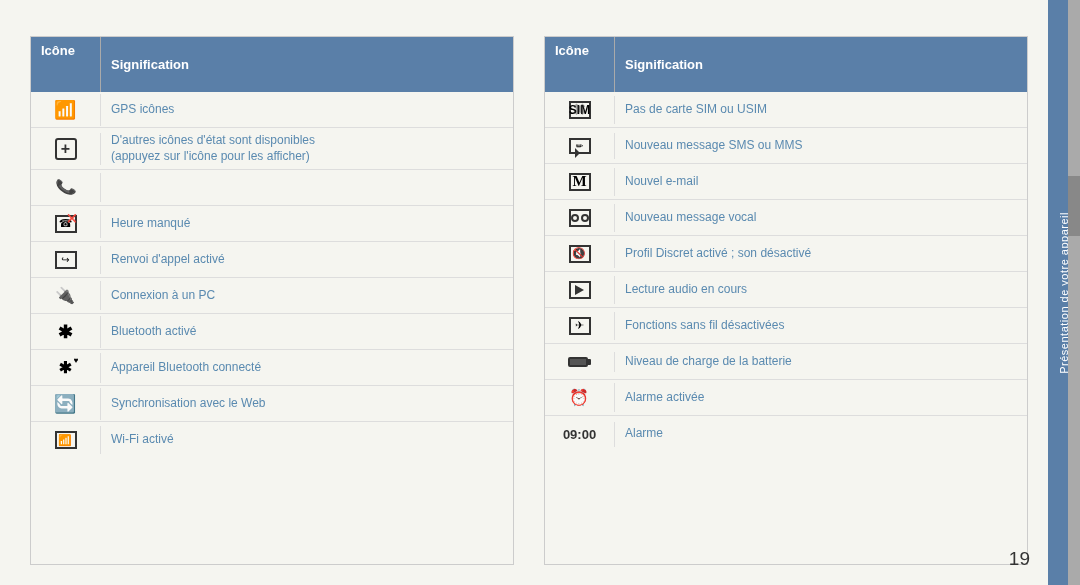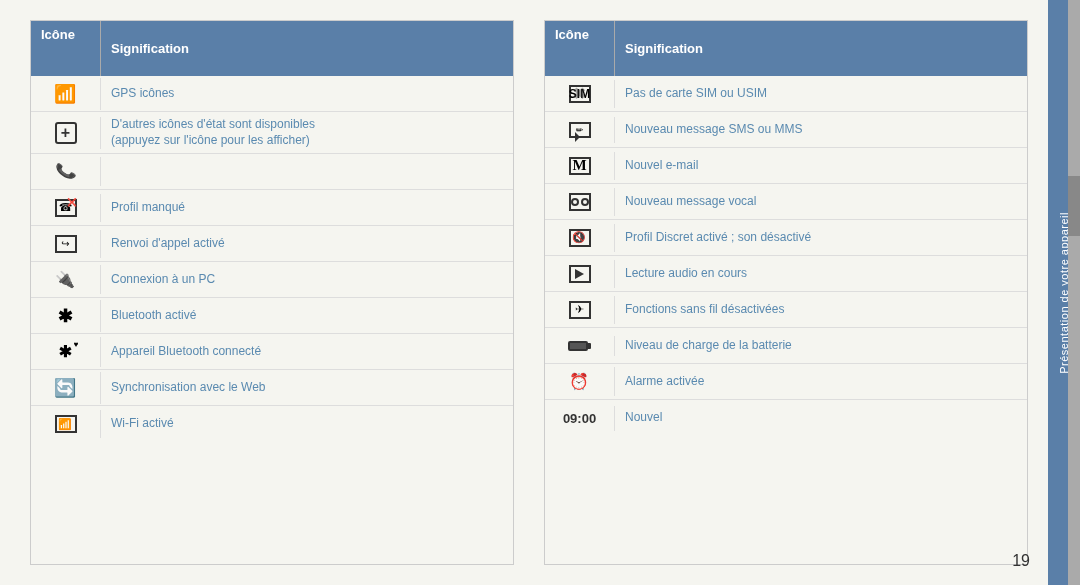--- a/index.html
+++ b/index.html
@@ -11,20 +11,21 @@
       display: flex;
       overflow: hidden;
       position: relative;
     }
 
     .main-content {
       flex: 1;
       display: flex;
       padding: 20px 20px 20px 30px;
       gap: 30px;
+      margin-top: 16px;
     }
 
     .table-container {
       flex: 1;
       border: 1px solid #ccc;
       overflow: hidden;
     }
 
     .table-header {
       display: flex;
@@ -115,21 +116,21 @@
       background: #888;
       position: absolute;
       top: 30%;
     }
 
     
     .page-number {
       position: absolute;
       bottom: 15px;
       right: 50px;
-      font-size: 16px;
+      font-size: 19px;
       color: #333;
     }
 
     .icon-sim-box {
       width: 22px;
       height: 18px;
       border: 2px solid #333;
       display: flex;
       align-items: center;
       justify-content: center;
@@ -281,21 +282,21 @@
       </div>
     </div>
 
     <div class="table-row">
       <div class="cell-icon">
         <div style="width:22px;height:18px;border:2px solid #333;display:flex;align-items:center;justify-content:center;font-size:9px;position:relative;">
           <span style="font-size:11px;">☎</span>
           <span style="position:absolute;top:-3px;right:-3px;font-size:8px;color:#333;">❌</span>
         </div>
       </div>
-      <div class="cell-text">Profil manqué</div>
+      <div class="cell-text">Heure manqué</div>
     </div>
 
     <div class="table-row">
       <div class="cell-icon">
         <div style="width:22px;height:18px;border:2px solid #333;display:flex;align-items:center;justify-content:center;">
           <span style="font-size:10px;">↪</span>
         </div>
       </div>
       <div class="cell-text">Renvoi d'appel activé</div>
     </div>
@@ -424,21 +425,21 @@
       <div class="cell-icon">
         <span style="font-size:16px;">⏰</span>
       </div>
       <div class="cell-text">Alarme activée</div>
     </div>
 
     <div class="table-row">
       <div class="cell-icon" style="font-weight:bold;font-size:13px;color:#333;">
         <span>09:00</span>
       </div>
-      <div class="cell-text" style="color:#5a8ab0;">Nouvel</div>
+      <div class="cell-text" style="color:#5a8ab0;">Alarme</div>
     </div>
   </div>
 </div>
 
 <div class="side-tab">
   <div class="side-tab-text">Présentation de votre appareil</div>
   <div class="side-tab-scroll">
     <div class="side-tab-scroll-thumb"></div>
   </div>
 </div>

